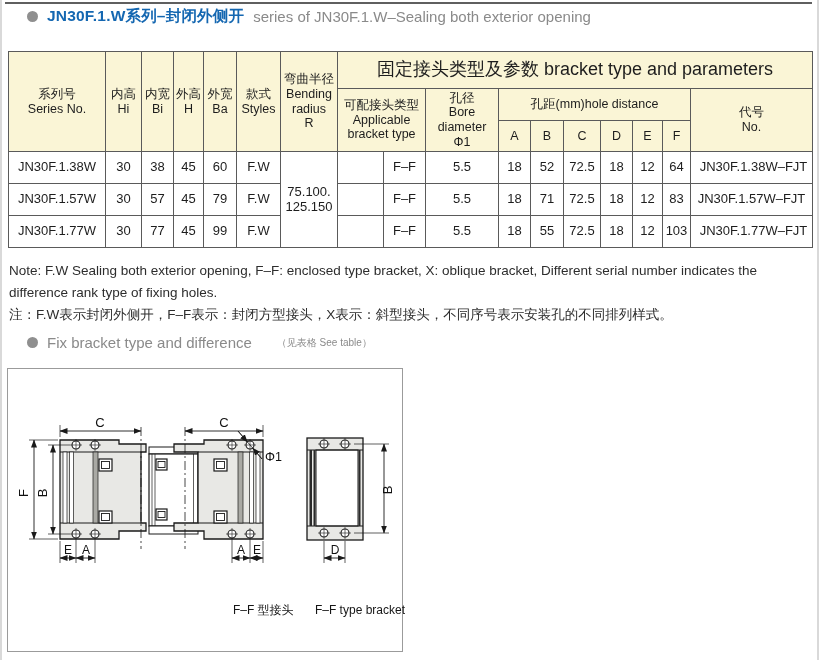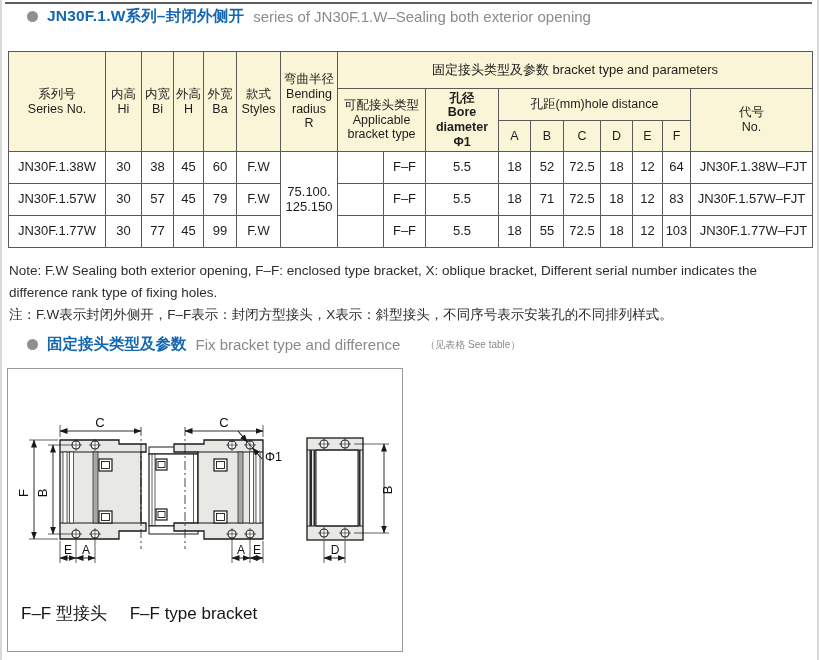--- a/index.html
+++ b/index.html
@@ -18,34 +18,34 @@
 
   table.spec { position:absolute; left:8px; top:51px; border-collapse:collapse; table-layout:fixed; }
   table.spec td {
     border:1px solid #5a5a5a; padding:0; text-align:center; vertical-align:middle;
     white-space:pre-line; line-height:1.18; font-size:12.5px; color:#1d1d1d;
     overflow:hidden;
   }
   table.spec thead td { background:#FAF5D6; }
   table.spec tbody td { font-size:13px; line-height:1.15; background:#fff; }
   td.cell-left { text-align:left; padding-left:6px; }
-  td.small-txt { font-size:11.5px;font-weight:bold; }
+  td.small-txt { font-size:11.5px; }
   tr.h1 { height:37px; } tr.h2 { height:32px; } tr.h3 { height:31px; }
   tr.dr { height:32px; }
 
   .notes { position:absolute; left:9px; top:260px; width:806px; font-size:13.5px; color:#2d2d2d; line-height:1.62; }
 
   .section-row { position:absolute; left:27px; top:334px; display:flex; align-items:center; gap:9px; }
   .sec-cn { font-size:15.5px; font-weight:bold; color:#1467B1; }
   .sec-en { font-size:15px; color:#8a8a8a; }
   .sec-hint { font-size:10px; color:#8a8a8a; margin-left:16px; }
 
   .diagram { position:absolute; left:7px; top:368px; width:394px; height:282px; border:1px solid #9b9b9b; background:#fff; }
   .diagram svg { display:block; }
-  .caption { position:absolute; left:4px; top:233px; width:100%; text-align:left; font-size:17px; color:#161616; }
+  .caption { position:absolute; left:12px; top:233px; width:100%; text-align:right; font-size:12px; color:#161616; }
   .caption span { margin:0 9px; }
 </style>
 </head>
 <body>
 
 <div class="edge-line edge-left"></div>
 <div class="edge-line edge-right"></div>
 <div class="top-rule"></div>
 
 <div class="title-row">
@@ -85,21 +85,21 @@
       <td rowspan="3">外高
 H</td>
       <td rowspan="3">外宽
 Ba</td>
       <td rowspan="3">款式
 Styles</td>
       <td rowspan="3">弯曲半径
 Bending
 radius
 R</td>
-      <td colspan="10" style="font-size:13px;">固定接头类型及参数 bracket type and parameters</td>
+      <td colspan="10" style="font-size:18px;">固定接头类型及参数 bracket type and parameters</td>
     </tr>
     <tr class="h2">
       <td colspan="2" rowspan="2">可配接头类型
 Applicable
 bracket type</td>
       <td rowspan="2" class="small-txt">孔径
 Bore diameter
 Φ1</td>
       <td colspan="6">孔距(mm)hole distance</td>
       <td rowspan="2">代号
@@ -174,21 +174,20 @@
   </tbody>
 </table>
 
 <div class="notes">
   <div>Note: F.W Sealing both exterior opening, F–F: enclosed type bracket, X: oblique bracket, Different serial number indicates the difference rank type of fixing holes.</div>
   <div>注：F.W表示封闭外侧开，F–F表示：封闭方型接头，X表示：斜型接头，不同序号表示安装孔的不同排列样式。</div>
 </div>
 
 <div class="section-row">
   <span class="bullet"></span>
-  <span class="sec-cn">固定接头类型及参数</span>
   <span class="sec-en">Fix bracket type and difference</span>
   <span class="sec-hint">（见表格 See table）</span>
 </div>
 
 <div class="diagram">
   <svg width="394" height="282" viewBox="0 0 394 282">
     <defs>
       <marker id="ae" markerWidth="8" markerHeight="6" refX="7.5" refY="3" orient="auto" markerUnits="userSpaceOnUse">
         <path d="M0,0 L8,3 L0,6 Z" fill="#1a1a1a"></path>
       </marker>

